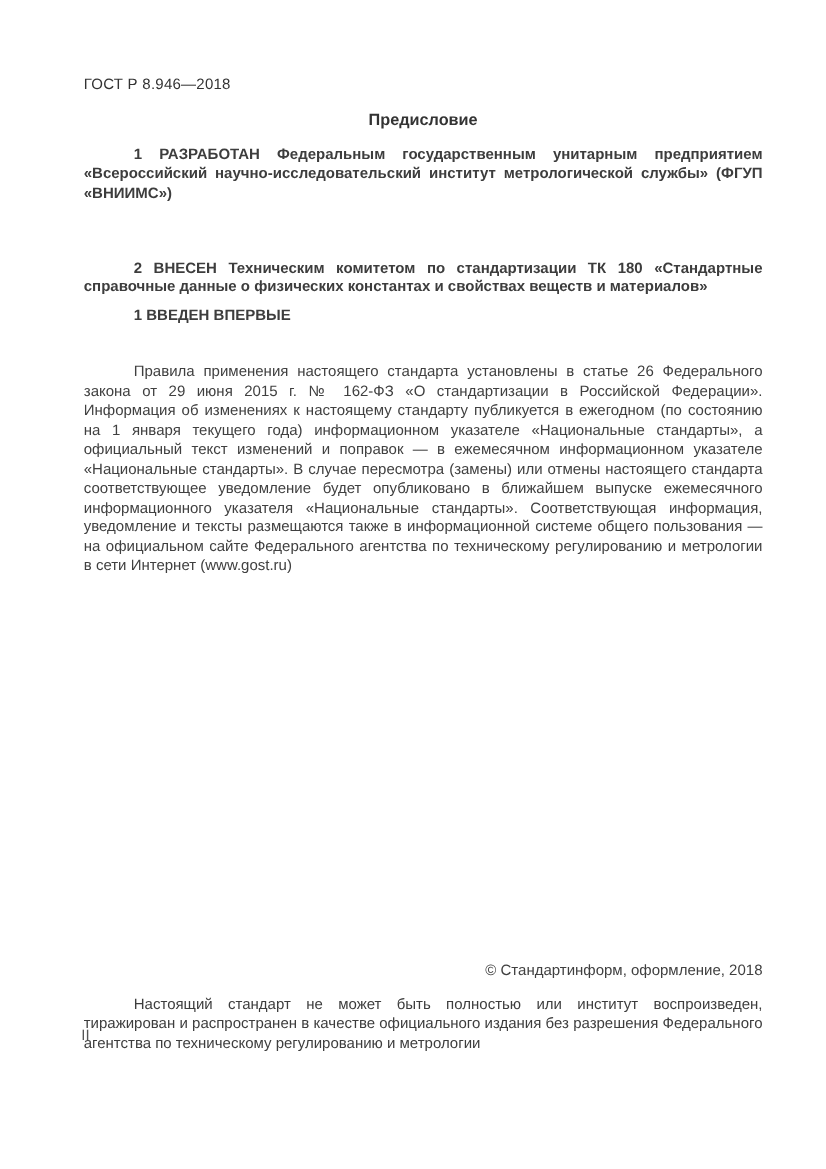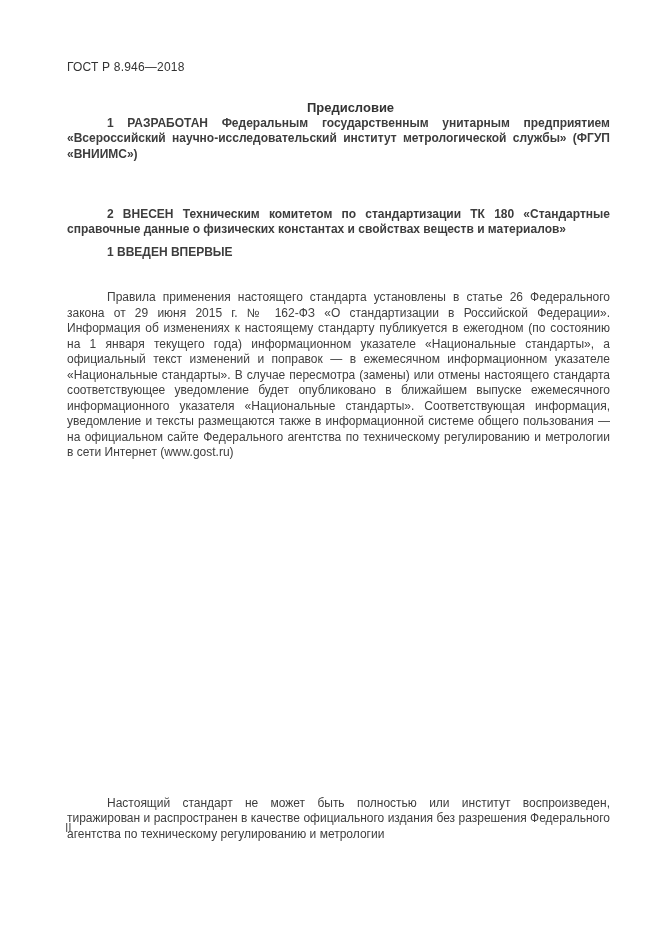--- a/index.html
+++ b/index.html
@@ -31,21 +31,21 @@
   }
   .doc-title {
     position: absolute;
     left: 67px;
     width: 543px;
     top: 88px;
     text-align: center;
     font-size: 13px;
     font-weight: bold;
     color: #333333;
-    margin: 12px;
+    margin: 0;
   }
   .para {
     position: absolute;
     left: 67px;
     width: 543px;
     margin: 0;
     font-size: 12px;
     line-height: 15.3px;
     text-align: justify;
     text-indent: 40px;
@@ -112,18 +112,19 @@
 
   <p class="para para-1">1 РАЗРАБОТАН Федеральным государственным унитарным предприятием «Всероссийский научно-исследовательский институт метрологической службы» (ФГУП «ВНИИМС»)</p>
 
   <p class="para para-2">2 ВНЕСЕН Техническим комитетом по стандартизации ТК 180 «Стандартные справочные данные о физических константах и свойствах веществ и материалов»</p>
 
 
   <p class="para para-4">1 ВВЕДЕН ВПЕРВЫЕ</p>
 
   <p class="legal-notice">Правила применения настоящего стандарта установлены в статье 26 Федерального закона от 29 июня 2015 г. № 162-ФЗ «О стандартизации в Российской Федерации». Информация об измене­ниях к настоящему стандарту публикуется в ежегодном (по состоянию на 1 января текущего года) информационном указателе «Национальные стандарты», а официальный текст изменений и попра­вок — в ежемесячном информационном указателе «Национальные стандарты». В случае пересмот­ра (замены) или отмены настоящего стандарта соответствующее уведомление будет опублико­вано в ближайшем выпуске ежемесячного информационного указателя «Национальные стандарты». Соответствующая информация, уведомление и тексты размещаются также в информационной системе общего пользования — на официальном сайте Федерального агентства по техническому регулированию и метрологии в сети Интернет (www.gost.ru)</p>
 
+  <div class="copyright-line">© Стандартинформ, оформление, 2018</div>
 
   <p class="repro-notice">Настоящий стандарт не может быть полностью или институт воспроизведен, тиражирован и рас­пространен в качестве официального издания без разрешения Федерального агентства по техническо­му регулированию и метрологии</p>
 
   <div class="page-number">II</div>
 
 </div>
 
 </body></html>

